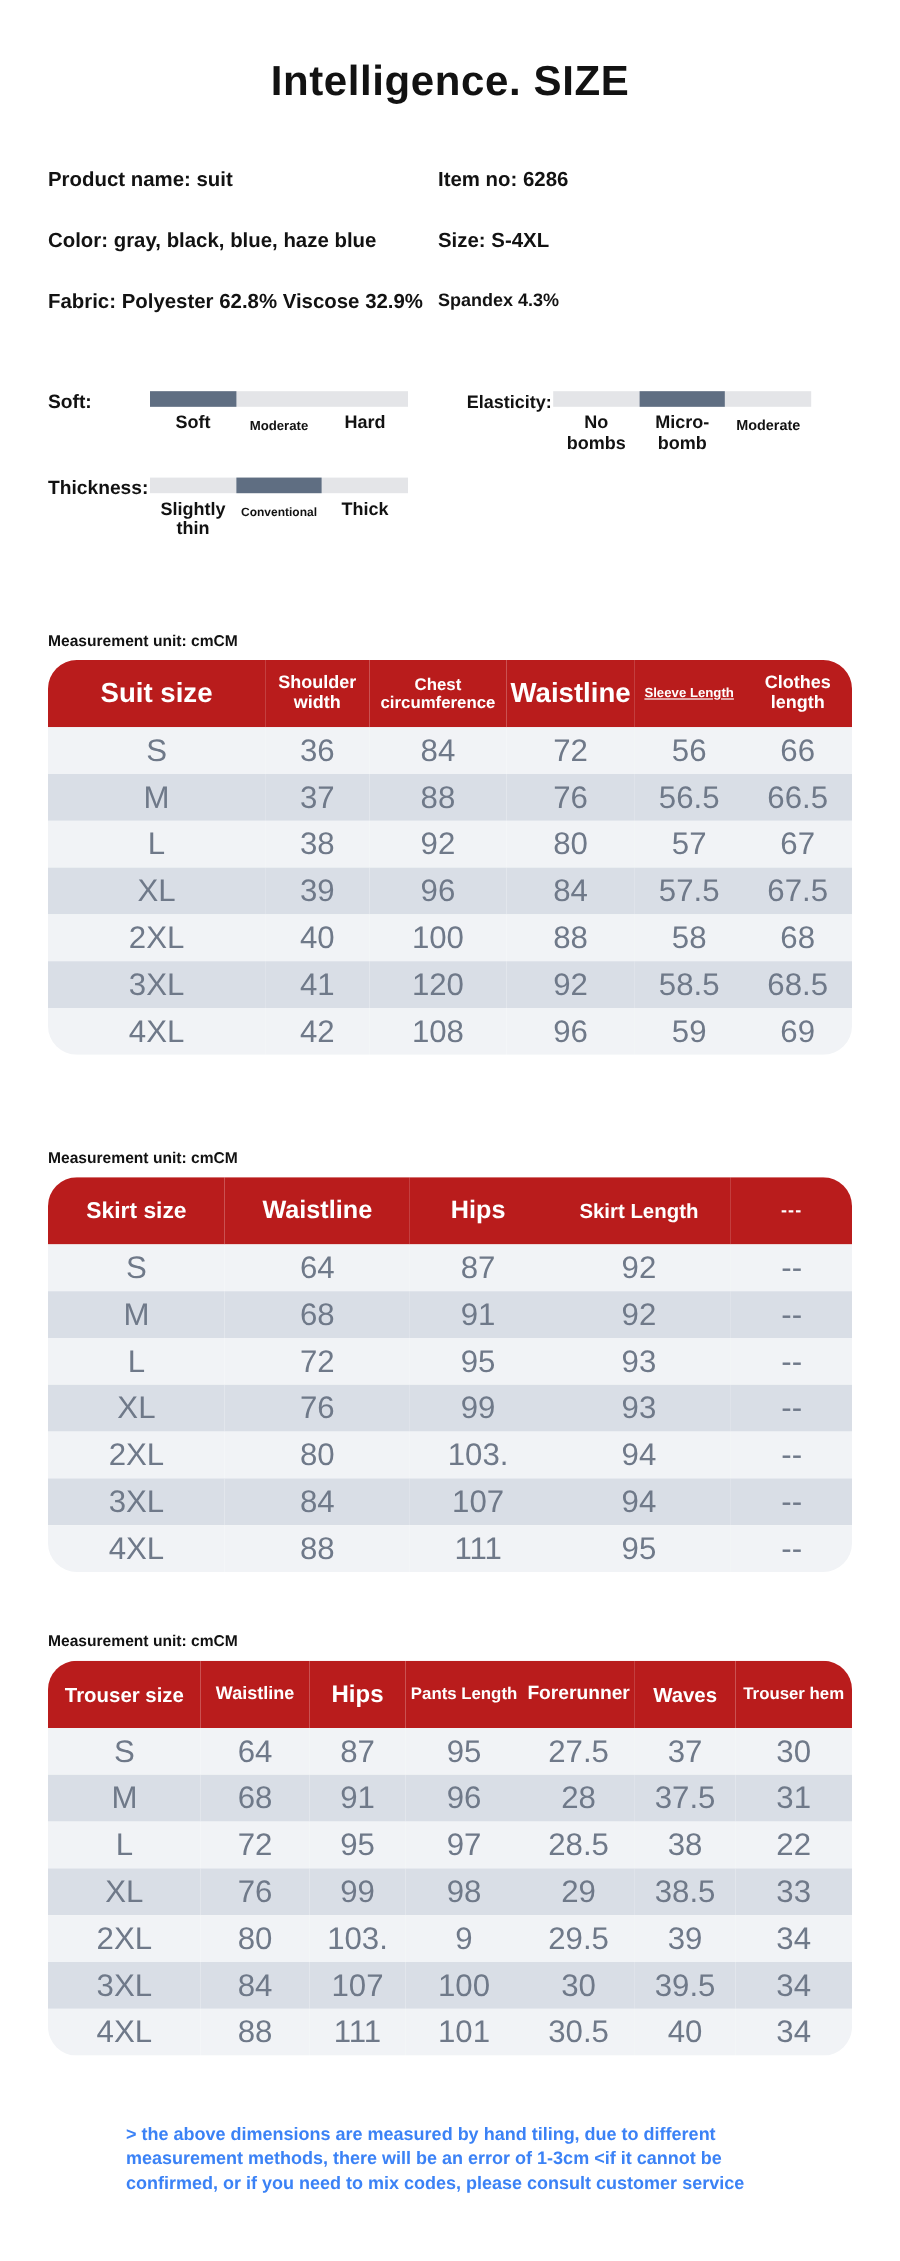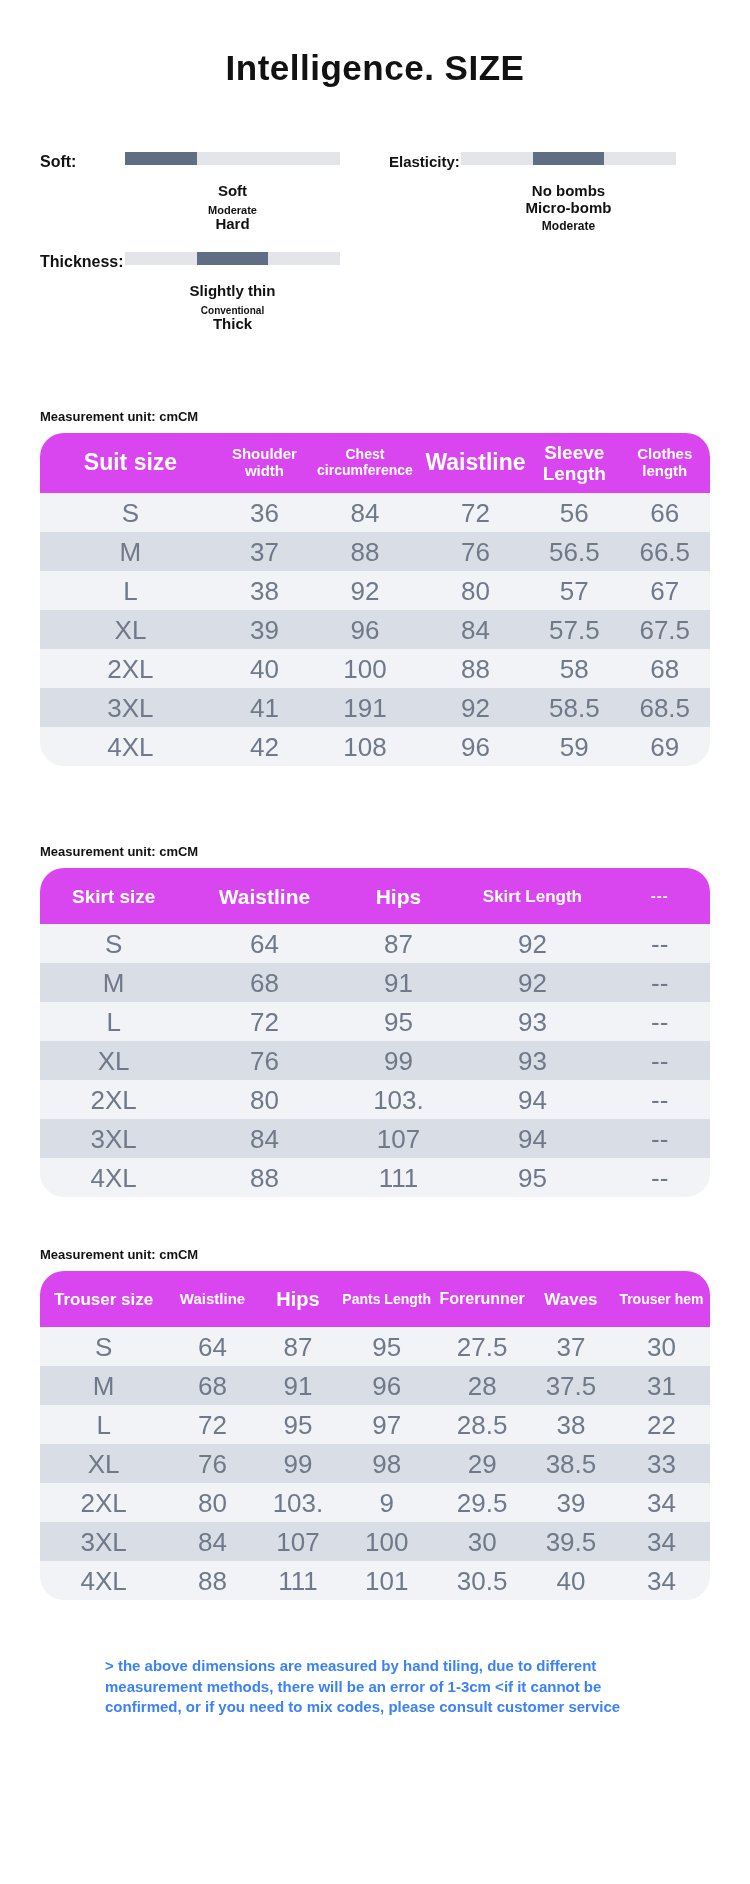--- a/index.html
+++ b/index.html
@@ -22,52 +22,52 @@
 
   
   .sliders { margin-top:64px; display:grid; grid-template-columns:330px 1fr; column-gap:20px; row-gap:40px;gap:19px; }
   .slider { display:flex; }
   .slider-label { font-weight:bold; font-size:16px; width:85px; flex:0 0 85px; padding-top:1px; }
   .slider:nth-child(even) .slider-label { flex-basis:72px; width:72px; font-size:15px; }
   .slider-body { flex:1; max-width:215px; }
   .track { display:flex; height:13px; background:#e4e5e8; }
   .seg { flex:1; }
   .seg.active { background:#5f6e82; }
-  .opts { display:flex; margin-top:18px;flex-direction:column; }
+  .opts { display:flex; margin-top:6px; }
   .opt { flex:1; text-align:center; font-weight:bold; font-size:15px; line-height:1.12; }
   .dim-mid .opt:nth-child(2) { font-size:11px; padding-top:4px; }
   .dim-mid-xs .opt:nth-child(2) { font-size:10px; padding-top:5px; }
   .dim-last .opt:nth-child(3) { font-size:12px; padding-top:3px; }
 
   
   .unit-label { text-align:left; font-size:13px; font-weight:bold; padding-right:2px; margin-bottom:9px; }
   .unit-1 { margin-top:76px; }
   .unit-2 { margin-top:78px; }
   .unit-3 { margin-top:50px; }
 
   
   .table-card { border-radius:24px; overflow:hidden; }
   table { width:100%; border-collapse:collapse; table-layout:fixed; }
   thead th {
-    background:#d946ef; color:#ffffff; font-weight:bold;
+    background:#b91c1c; color:#ffffff; font-weight:bold;
     text-align:center; vertical-align:middle; padding:9px 3px; line-height:1.12; height:56px;
   }
   tbody td {
     text-align:center; vertical-align:middle;
     font-size:26px; color:#6f7989; padding:5px 2px; line-height:1.1; height:39px;
   }
   tbody tr:nth-child(odd) td { background:#f1f3f6; }
   tbody tr:nth-child(even) td { background:#d9dee6; }
 
   
   .t-suit th:nth-child(1) { width:27%; font-size:23px; }
   .t-suit th:nth-child(2) { width:13%; font-size:15px; }
   .t-suit th:nth-child(3) { width:17%; font-size:14px; }
   .t-suit th:nth-child(4) { width:16%; font-size:23px; }
-  .t-suit th:nth-child(5) { width:13.5%; font-size:19px; }
+  .t-suit th:nth-child(5) { width:13.5%; font-size:11px;text-decoration:underline; }
   .t-suit th:nth-child(6) { width:13.5%; font-size:15px; }
 
   
   .t-skirt th:nth-child(1) { width:22%; font-size:19px; }
   .t-skirt th:nth-child(2) { width:23%; font-size:21px; }
   .t-skirt th:nth-child(3) { width:17%; font-size:21px; }
   .t-skirt th:nth-child(4) { width:23%; font-size:17px; }
   .t-skirt th:nth-child(5) { width:15%; font-size:15px; letter-spacing:1px; }
 
   
@@ -85,20 +85,34 @@
     font-size:15px; font-weight:bold; line-height:1.35; color:#3b82f6;
   }
 </style>
 </head>
 <body>
 
 <div class="page">
 
   <div class="title">Intelligence. SIZE</div>
 
+  <div class="info">
+    <div class="info-row">
+      <div class="info-left">Product name: suit</div>
+      <div class="info-right">Item no: 6286</div>
+    </div>
+    <div class="info-row">
+      <div class="info-left">Color: gray, black, blue, haze blue</div>
+      <div class="info-right">Size: S-4XL</div>
+    </div>
+    <div class="info-row">
+      <div class="info-left">Fabric: Polyester 62.8% Viscose 32.9%</div>
+      <div class="info-right">Spandex 4.3%</div>
+    </div>
+  </div>
 
   <div class="sliders">
 
     <div class="slider dim-mid">
       <div class="slider-label">Soft:</div>
       <div class="slider-body">
         <div class="track">
           <div class="seg active"></div>
           <div class="seg"></div>
           <div class="seg"></div>
@@ -196,21 +210,21 @@
             <td>2XL</td>
             <td>40</td>
             <td>100</td>
             <td>88</td>
             <td>58</td>
             <td>68</td>
           </tr>
           <tr>
             <td>3XL</td>
             <td>41</td>
-            <td>191</td>
+            <td>120</td>
             <td>92</td>
             <td>58.5</td>
             <td>68.5</td>
           </tr>
           <tr>
             <td>4XL</td>
             <td>42</td>
             <td>108</td>
             <td>96</td>
             <td>59</td>

